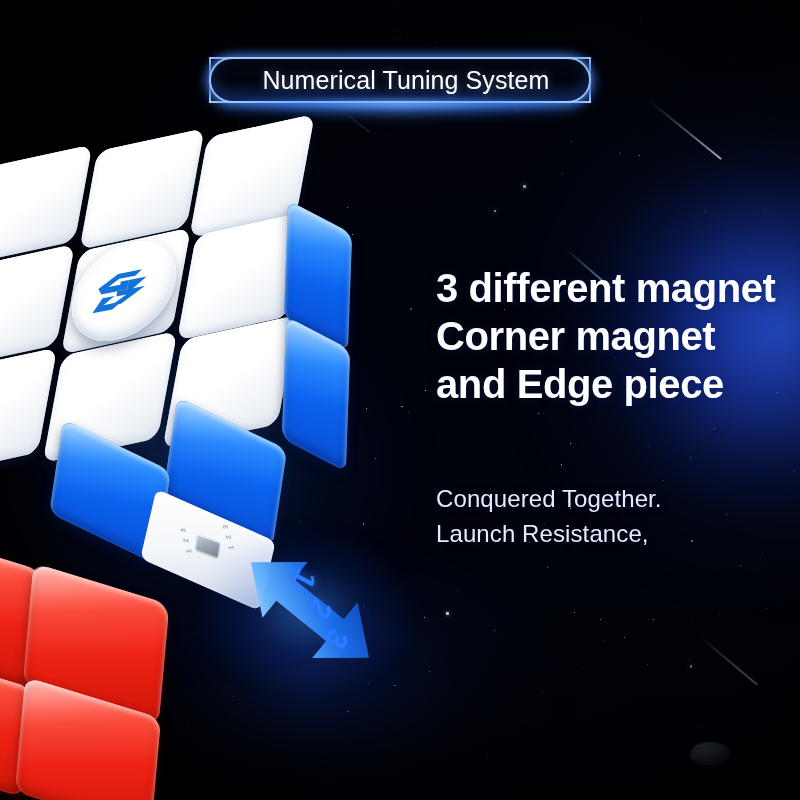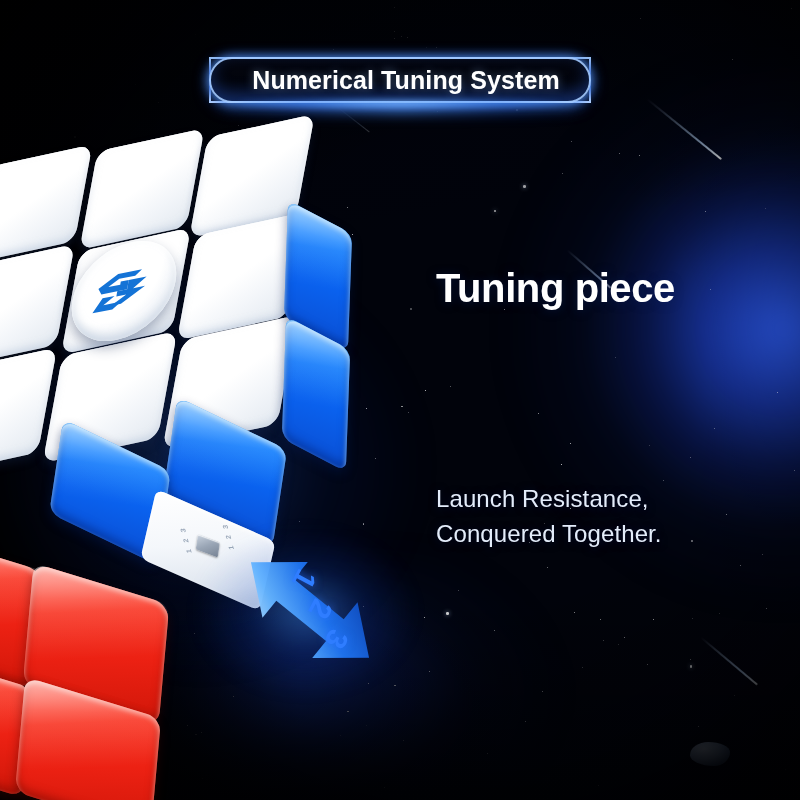--- a/index.html
+++ b/index.html
@@ -67,21 +67,21 @@
     border-image:linear-gradient(180deg,#9dc3f5 0%,#5f86d8 30%,#3a63c0 62%,#bcd8ff 100%) 1;
     border-image-slice:1;
     box-shadow:0 0 14px rgba(70,130,245,.55), inset 0 -7px 16px rgba(40,90,200,.40);
     display:flex;align-items:center;justify-content:center;}
   .badge-ring{position:absolute;inset:0;border-radius:24px;border:2px solid rgba(160,200,255,.92);
     box-shadow:0 0 10px rgba(90,160,255,.60), 0 3px 16px rgba(60,120,240,.55);
     pointer-events:none;}
   .badge-underglow{position:absolute;left:30px;bottom:-5px;width:322px;height:9px;border-radius:50%;
     background:radial-gradient(ellipse at 50% 50%, rgba(150,205,255,.95) 0%, rgba(60,130,245,.55) 45%, rgba(0,0,0,0) 100%);
     filter:blur(3px);}
-  .badge-text{position:relative;color:#fff;font-size:25px;font-weight:bold;letter-spacing:.1px;
+  .badge-text{position:relative;color:#fff;font-size:25px;font-weight:normal;letter-spacing:.1px;
     text-shadow:0 0 10px rgba(150,195,255,.45);white-space:nowrap;margin-left:12px;}
 
   
   .headline{position:absolute;left:436px;top:264px;width:356px;color:#ffffff;
     font-size:40px;line-height:48px;font-weight:bold;letter-spacing:-.4px;
     text-shadow:0 1px 10px rgba(10,30,90,.5);}
   .headline .ln{display:block;white-space:nowrap;}
   .subtext{position:absolute;left:436px;top:481px;width:330px;color:#e3ecfa;
     font-size:24px;line-height:35px;font-weight:normal;letter-spacing:.1px;
     text-shadow:0 1px 8px rgba(6,20,70,.55);}
@@ -389,21 +389,23 @@
     <g transform="rotate(39 110 90)">
       <polygon points="110,14 146,58 124,58 124,122 146,122 110,166 74,122 96,122 96,58 74,58" fill="url(#arrGrad)" opacity="0.97" transform="rotate(-90 110 90)"></polygon>
     </g>
   </svg>
 
   <div class="num" style="left:296px;top:562px;transform:rotate(118deg);">1</div>
   <div class="num" style="left:312px;top:592px;transform:rotate(118deg);">2</div>
   <div class="num" style="left:328px;top:622px;transform:rotate(118deg);">3</div>
 
   <div class="headline">
-    <span class="ln">Tuning piece</span>
+    <span class="ln">3 different magnet</span>
+    <span class="ln">Corner magnet</span>
+    <span class="ln">and Edge piece</span>
   </div>
 
   <div class="subtext">
+    <span class="ln">Conquered Together.</span>
     <span class="ln">Launch Resistance,</span>
-    <span class="ln">Conquered Together.</span>
   </div>
 
 </div>
 
 </body></html>

